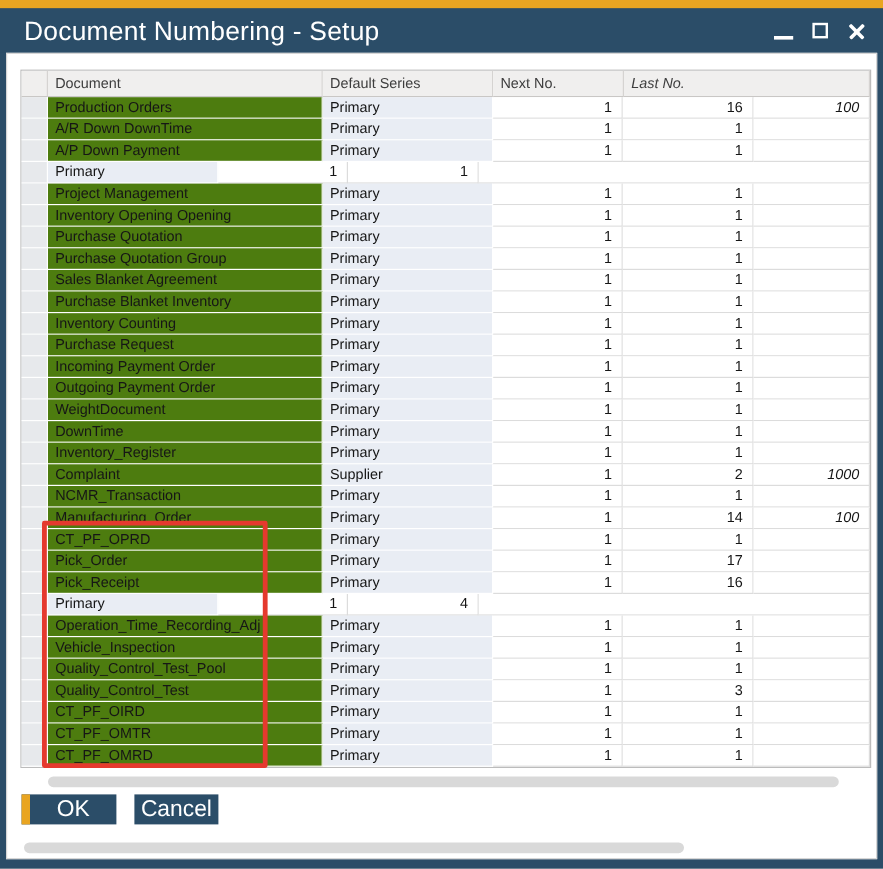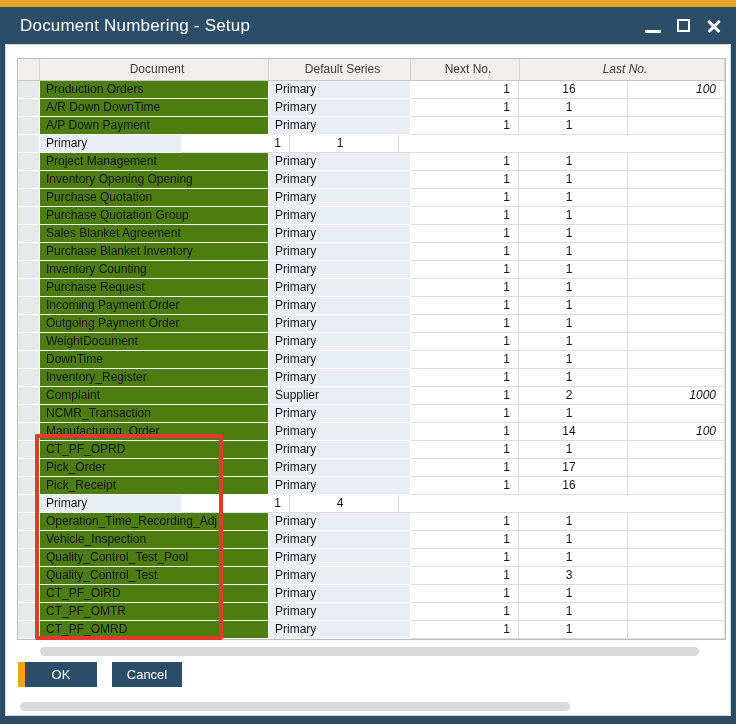--- a/index.html
+++ b/index.html
@@ -7,21 +7,21 @@
   .window{
     position:relative;width:736px;height:724px;margin:0 auto;
     background:var(--titlebar-blue,#2B4D68);
     font-family:"Liberation Sans","DejaVu Sans",sans-serif;
     overflow:hidden;
   }
   .gold-strip{position:absolute;left:0;top:0;width:736px;height:7px;background:var(--accent-gold,#E9A521);}
   .titlebar{position:absolute;left:0;top:7px;width:736px;height:37px;background:var(--titlebar-blue,#2B4D68);}
   .title{
     position:absolute;left:20px;top:50%;transform:translateY(-50%);
-    color:#ffffff;font-size:17px;font-weight:400;letter-spacing:.2px;white-space:nowrap;
+    color:#ffffff;font-size:22px;font-weight:400;letter-spacing:.2px;white-space:nowrap;
   }
   .controls{position:absolute;right:14px;top:0;height:37px;display:flex;align-items:center;gap:16px;}
   .ctl{display:inline-block;position:relative;cursor:pointer;}
   .ctl.min{width:16px;height:3px;background:#fff;margin-top:12px;}
   .ctl.max{width:13px;height:13px;border:2px solid #fff;background:transparent;}
   .ctl.close{width:16px;height:16px;}
   .ctl.close i{position:absolute;left:0;top:7px;width:16px;height:2.6px;background:#fff;border-radius:1px;}
   .ctl.close i:first-child{transform:rotate(45deg);}
   .ctl.close i:last-child{transform:rotate(-45deg);}
 
@@ -40,45 +40,45 @@
   .grow.r{height:18px;}
   .cell{
     overflow:hidden;white-space:nowrap;
     font-size:12px;color:#161616;
     border-right:1px solid #ffffff;border-bottom:1px solid #ffffff;
   }
   .grow.r .cell{line-height:17px;}
   .hcell{
     background:#F0EFEE !important;color:#3d3d3d;
     border-right:1px solid #d5d3d1 !important;border-bottom:1px solid #c9c7c5 !important;
-    line-height:21px;padding-left:6px;text-align:center;
+    line-height:21px;padding-left:6px;text-align:left;
   }
   .c-rowhdr{width:22px;flex:0 0 22px;background:#E7E9EC;padding:0;}
   .c-doc{width:229px;flex:0 0 229px;background:#4d7c0f;padding-left:6px;}
   .c-series{width:142px;flex:0 0 142px;background:#E9EDF4;padding-left:6px;}
   .c-num{background:#ffffff;text-align:right;padding-right:8px;
          border-right:1px solid #dcdcdc;border-bottom:1px solid #dcdcdc;}
   .c-first{width:108px;flex:0 0 108px;}
-  .c-next{width:109px;flex:0 0 109px;text-align:center;}
+  .c-next{width:109px;flex:0 0 109px;}
   .c-last{width:97px;flex:1 1 auto;font-style:italic;}
 
   .scrollbar{position:absolute;height:9px;border-radius:5px;background:#D9D9D9;cursor:pointer;}
   .grid-scroll{left:40px;top:647px;width:659px;}
   .bottom-scroll{left:20px;top:702px;width:550px;}
 
   .annotation{
     position:absolute;left:35px;top:434px;width:188px;height:206px;
     border:4px solid var(--annotation-red,#E5392E);border-radius:2px;
     pointer-events:none;
   }
 
   .btn{
     position:absolute;top:662px;height:25px;border:none;
     background:var(--titlebar-blue,#2B4D68);color:#ffffff;
-    font-family:"Liberation Sans","DejaVu Sans",sans-serif;font-size:13px;
+    font-family:"Liberation Sans","DejaVu Sans",sans-serif;font-size:19px;
     cursor:pointer;padding:0;text-align:center;
   }
   .btn.ok{left:18px;width:79px;border-left:7px solid var(--accent-gold,#E9A521);}
   .btn.cancel{left:112px;width:70px;}
 </style>
 </head>
 <body>
 
 <div class="window">
   <div class="gold-strip"></div>

